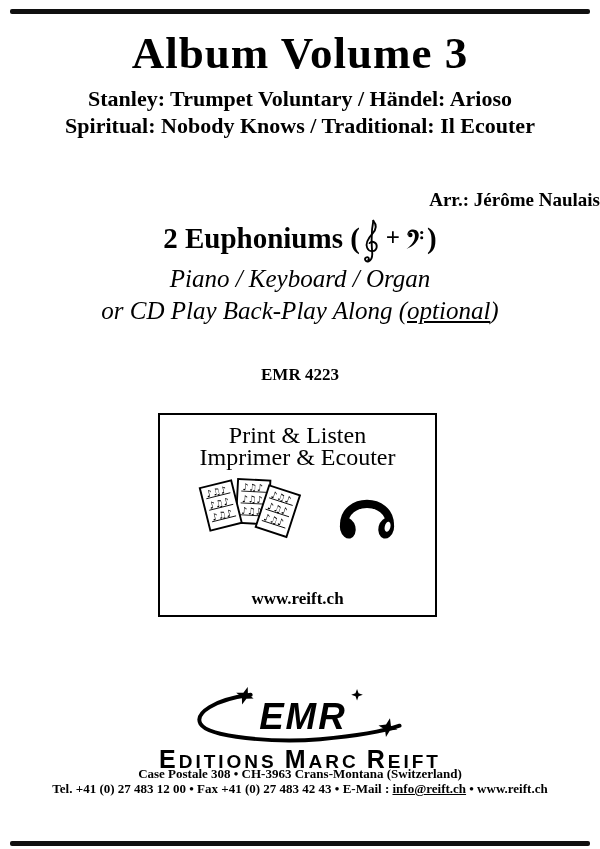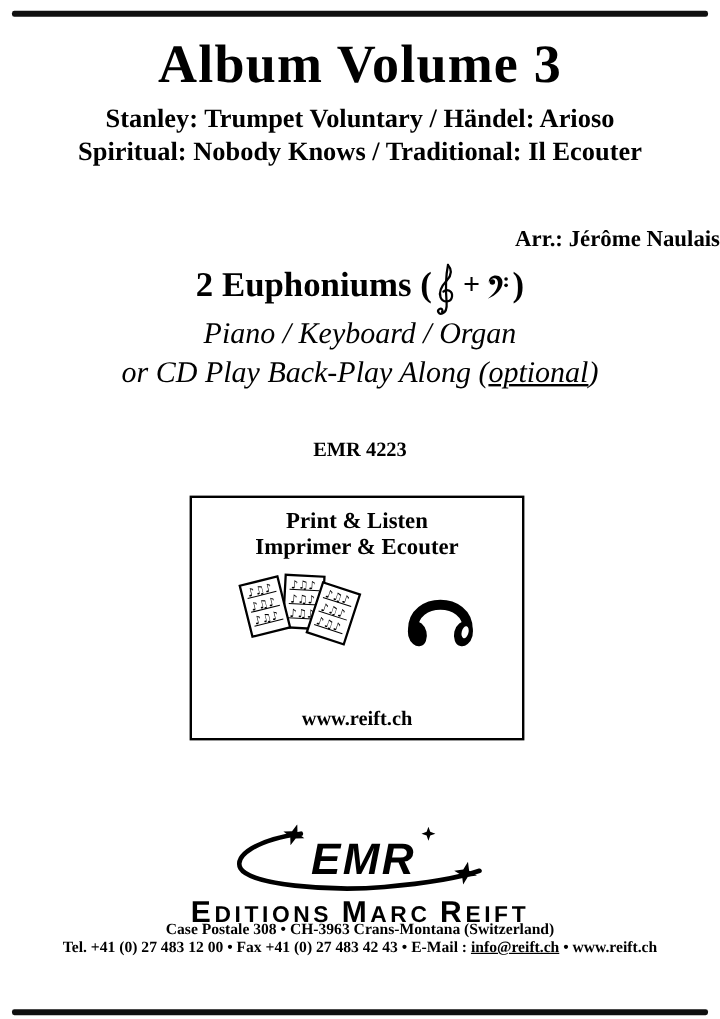--- a/index.html
+++ b/index.html
@@ -20,21 +20,21 @@
   .instrumentation .clef-treble{position:relative;top:4px;margin:0 2px;}
   .instrumentation .clef-bass{position:relative;top:1px;margin:0 3px;}
   .instrumentation .plus{font-size:25px;margin:0 2px;}
   .accompaniment{position:absolute;top:263px;left:0;width:100%;text-align:center;
          font-style:italic;font-size:25px;line-height:32px;}
   .accompaniment .opt{text-decoration:underline;}
   .catalog{position:absolute;top:365px;left:0;width:100%;text-align:center;
          font-weight:bold;font-size:17px;}
   .promo-box{position:absolute;left:158px;top:413px;width:279px;height:204px;
          border:2px solid #000;box-sizing:border-box;text-align:center;}
-  .promo-lines{margin-top:9px;font-weight:bold;font-size:19px;line-height:22px;}
+  .promo-lines{margin-top:9px;font-weight:normal;font-size:24px;line-height:22px;}
   .promo-icons{margin-top:6px;display:flex;justify-content:center;align-items:center;gap:22px;}
   .promo-site{position:absolute;bottom:6px;left:0;width:100%;font-weight:bold;font-size:17px;}
   .logo-block{position:absolute;top:687px;left:0;width:100%;text-align:center;}
   .publisher{font-family:"Liberation Sans",sans-serif;font-weight:bold;
          letter-spacing:3px;font-size:19px;margin-top:-4px;white-space:nowrap;}
   .publisher .cap{font-size:25px;}
   .publisher .gap{margin-left:8px;}
   .footer{position:absolute;top:766px;left:0;width:100%;text-align:center;
          font-weight:bold;font-size:13px;line-height:15px;}
   .footer .email{text-decoration:underline;}

